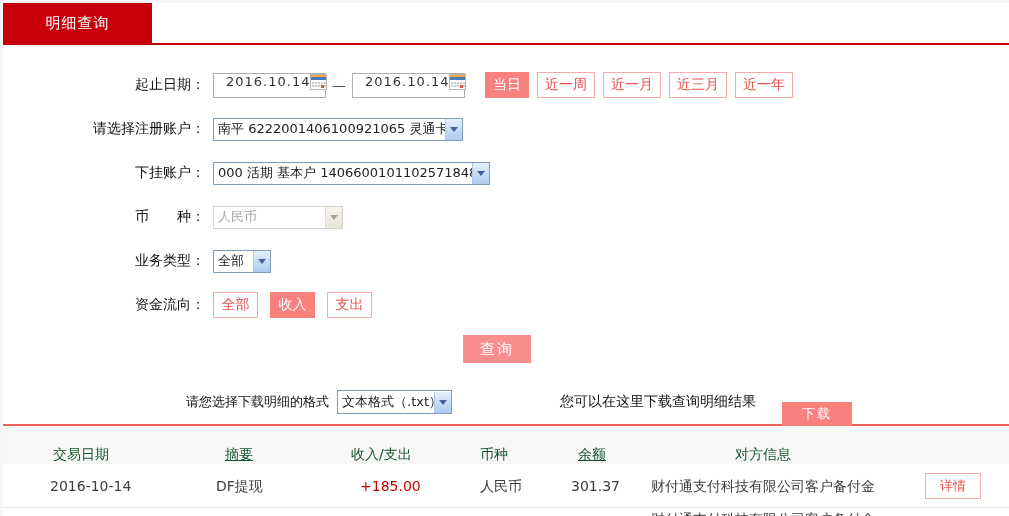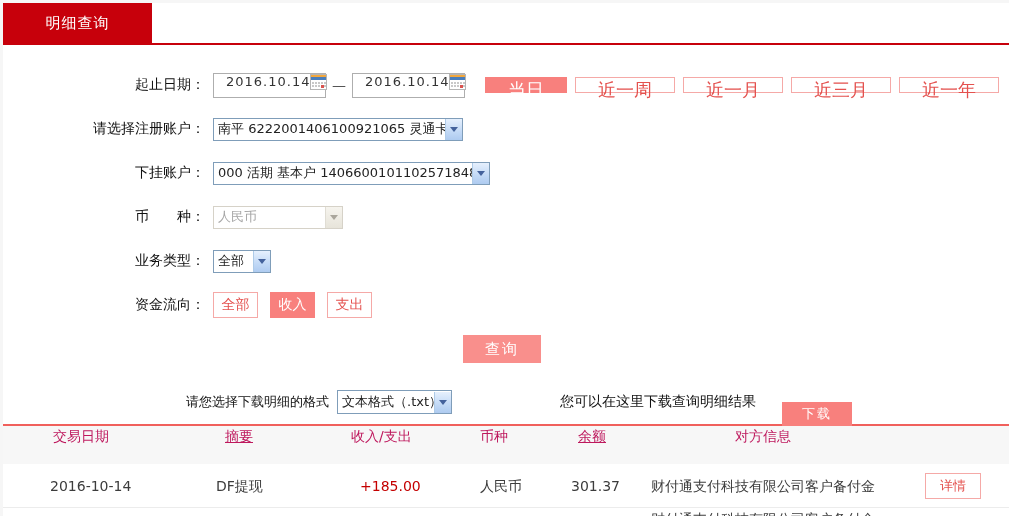--- a/index.html
+++ b/index.html
@@ -27,21 +27,21 @@
   }
   .fctrl { display: flex; align-items: center; margin-left: 8px; }
   .date-input {
     width: 113px; height: 25px; border: 1px solid #aeaeae; background: #fff;
     display: flex; align-items: flex-start; padding: 0 3px 0 12px; cursor: text;
   }
   .date-text { font-size: 13px; color: #333; letter-spacing: 1px; flex: 1; }
   .cal { width: 17px; height: 16px; display: inline-block; cursor: pointer; }
   .dash { color: #555; font-size: 14px; margin: 0 6px; }
   .qbtn {
-    height: 16px; padding: 0 22px; margin-left: 8px; font-size: 18px;
+    height: 26px; padding: 0 7px; margin-left: 8px; font-size: 14px;
     background: #fff; border: 1px solid #f5a9a7; color: #e4514e; cursor: pointer;
     font-family: inherit;
   }
   .qbtn.solid { background: #f8807d; border-color: #f8807d; color: #fff; margin-left: 20px; }
   .xp-select {
     height: 23px; border: 1px solid #7f9db9; background: #fff;
     display: flex; align-items: center; cursor: pointer;
   }
   .sel-text { font-size: 13px; color: #222; padding: 0 4px; flex: 1; white-space: nowrap; overflow: hidden; }
   .sel-arrow {
@@ -62,37 +62,37 @@
   }
   .xp-select.disabled .sel-arrow i { border-top-color: #aaa69c; }
   .fbtn {
     width: 45px; height: 26px; margin-right: 12px; font-size: 14px;
     background: #fff; border: 1px solid #f5a9a7; color: #e4514e; cursor: pointer;
     font-family: inherit;
   }
   .fbtn.solid { background: #f8807d; border-color: #f8807d; color: #fff; }
   .query-row { margin-top: 8px; }
   .query-btn {
-    display: block; margin-left: 460px; width: 78px; height: 28px;
+    display: block; margin-left: 460px; width: 68px; height: 28px;
     background: #f98f8c; border: none; color: #fff; font-size: 15px;
     letter-spacing: 2px; cursor: pointer; font-family: inherit;
   }
   
   .dlrow { margin-top: 27px; height: 24px; display: flex; align-items: center; padding-left: 183px; }
   .dl-label { font-size: 13px; color: #111; }
   .dlrow .xp-select { margin-left: 8px; height: 24px; }
   .dl-hint { font-size: 14px; color: #111; margin-left: 108px; }
   .dl-btn {
     width: 70px; height: 24px; margin-left: 26px; background: #f8807d; border: none;
     color: #fff; font-size: 13px; letter-spacing: 2px; cursor: pointer; font-family: inherit; margin-top: 24px;
   }
   .red-divider { margin-top: 10px; height: 2px; background: #f0605c; }
   
   .thead { position: relative; height: 38px; background: #f7f7f7; }
-  .thead span { position: absolute; top: 2px; font-size: 14px; color: #be185d; text-align: center; }
+  .thead span { position: absolute; top: 20px; font-size: 14px; color: #14532d; text-align: center; }
   .h1 { left: 50px; } .h2 { left: 222px; text-decoration: underline; } .h3 { left: 348px; }
   .h4 { left: 477px; } .h5 { left: 575px; text-decoration: underline; } .h6 { left: 732px; }
   .trow { position: relative; height: 44px; background: #fff; border-bottom: 1px solid #ececec; }
   .trow span { position: absolute; top: 14px; font-size: 14px; color: #3c3c3c; }
   .c1 { left: 47px; } .c2 { left: 213px; } .c3 { left: 357px; color: #c40000 !important; }
   .c4 { left: 477px; } .c5 { left: 568px; } .c6 { left: 648px; }
   .detail-btn {
     position: absolute; left: 922px; top: 9px; width: 56px; height: 26px;
     background: #fff; border: 1px solid #f5a9a7; color: #e4514e; font-size: 13px;
     cursor: pointer; font-family: inherit;

